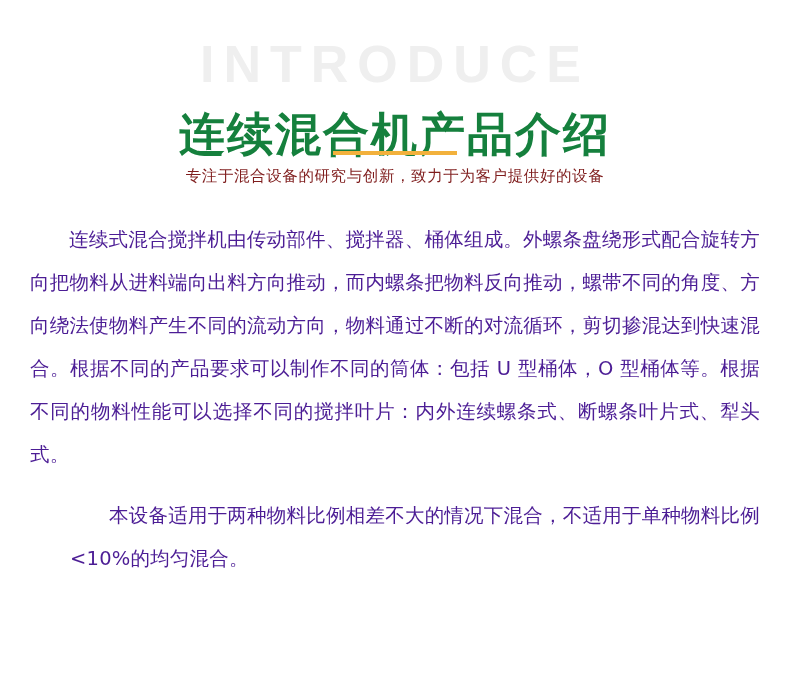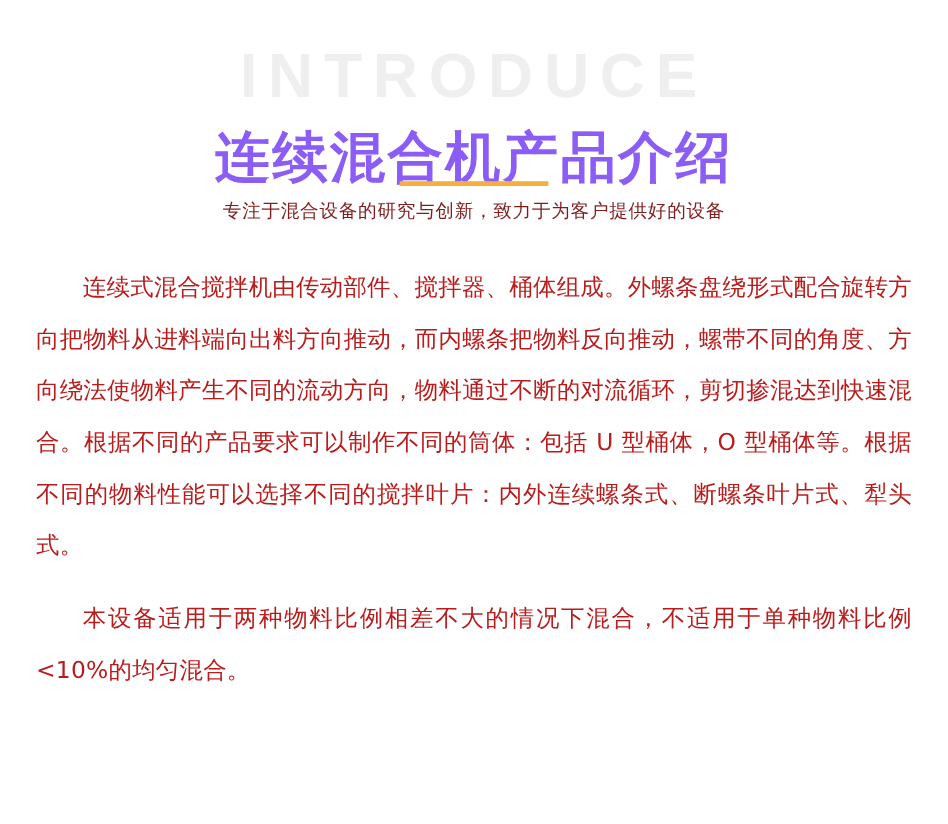--- a/index.html
+++ b/index.html
@@ -40,24 +40,24 @@
     line-height: 1;
   }
   .main-title {
     position: absolute;
     top: 78px;
     left: 0;
     width: 790px;
     text-align: center;
     font-size: 46px;
     font-weight: bold;
-    color: #8b5cf6;
+    color: #15803d;
     letter-spacing: 2px;
     line-height: 1.15;
-    font-family: Liberation Mono, monospace;
+    font-family: Liberation Serif, serif;
   }
   .title-underline {
     position: absolute;
     top: 151px;
     left: 50%;
     transform: translateX(-50%);
     width: 124px;
     height: 4px;
     background: #f2b13c;
   }
@@ -76,29 +76,30 @@
     position: absolute;
     top: 218px;
     left: 0;
     width: 790px;
     padding: 0 30px;
     box-sizing: border-box;
   }
   .para {
     font-size: 19.5px;
     line-height: 43px;
-    color: #b91c1c;
+    color: #4c1d95;
     text-indent: 2em;
     text-align: justify;
     margin: 0;
     letter-spacing: 0.2px;
     font-family: "DejaVu Sans", "Liberation Sans", sans-serif;
   }
   .para + .para {
     margin-top: 18px;
+    margin-left: 40px;
   }
 </style>
 </head>
 <body>
 
 <div class="page">
 
   <div class="header-block">
     <div class="watermark">INTRODUCE</div>
     <h1 class="main-title">连续混合机产品介绍</h1>

